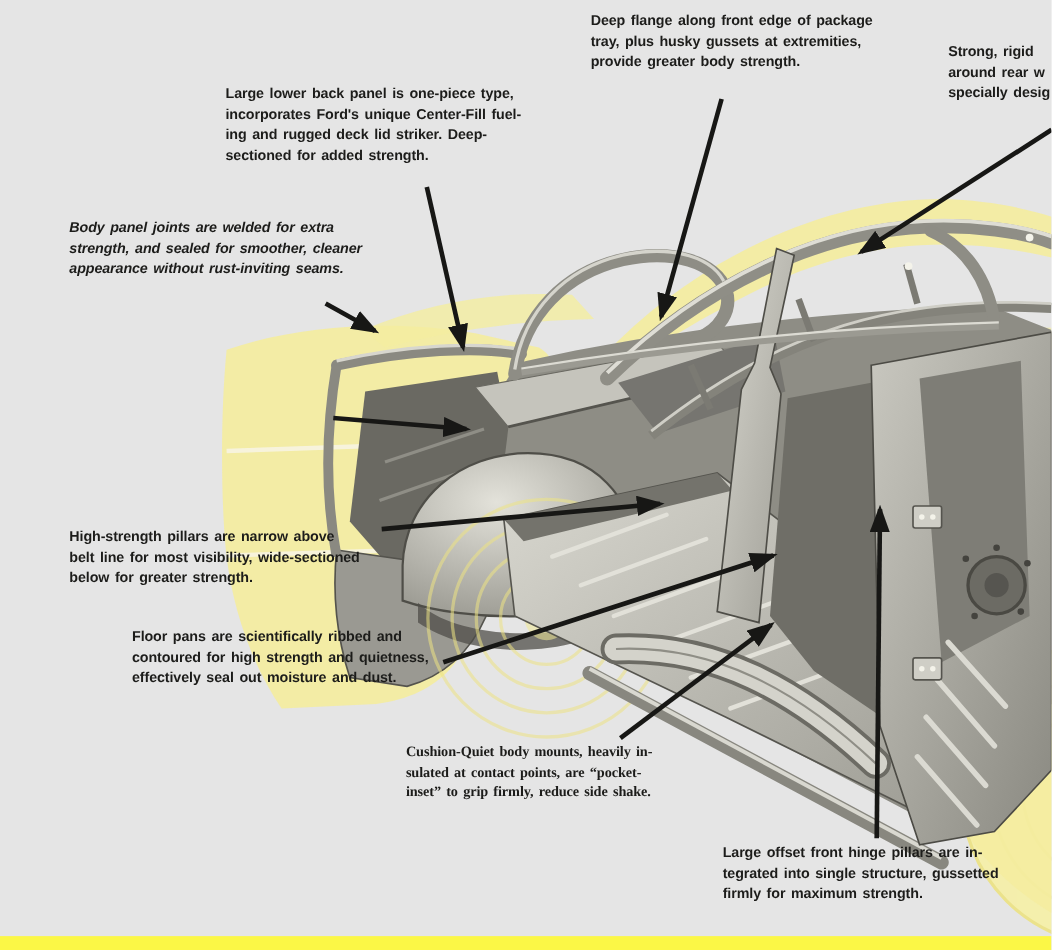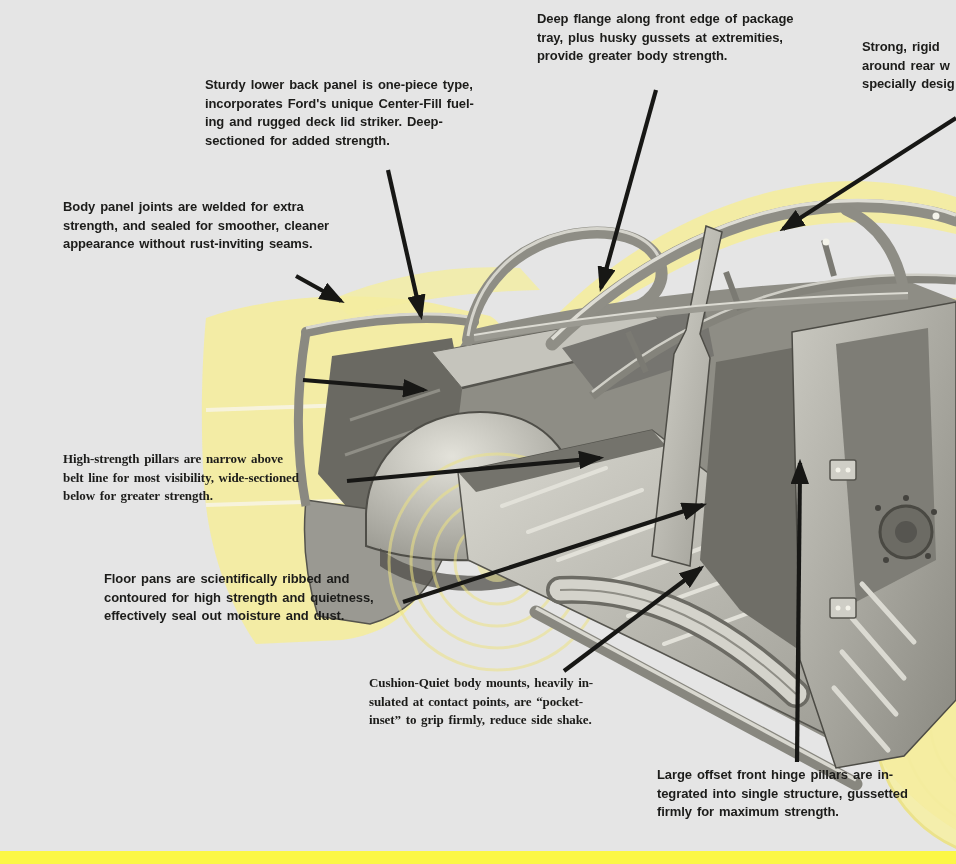--- a/index.html
+++ b/index.html
@@ -15,24 +15,24 @@
     position:absolute;
     font:700 13px/18.6px "Liberation Sans",sans-serif;
     color:#1c1c1a;
     white-space:pre-line;
     word-spacing:1.6px;
     letter-spacing:-0.1px;
   }
   .c0{left:537px;top:10px;width:340px;}
   .c1{left:862px;top:38px;width:130px;}
   .c2{left:205px;top:76px;width:340px;}
-  .c3{left:63px;top:198px;width:330px;}
+  .c3{left:63px;top:198px;width:330px;font-style:italic;}
   .c4{left:20px;top:328px;width:330px;}
-  .c5{left:63px;top:450px;width:340px;font-family:Liberation Serif, serif;}
-  .c6{left:104px;top:570px;width:330px;}
+  .c5{left:63px;top:479px;width:340px;}
+  .c6{left:120px;top:570px;width:330px;}
   .c7{left:369px;top:674px;width:330px;font-family:Liberation Serif, serif;}
   .c8{left:657px;top:766px;width:330px;}
   .footer-strip{
     position:absolute;left:0;top:851px;width:956px;height:13px;
     background:#fbf746;
   }
 </style>
 </head>
 <body>
 
@@ -203,21 +203,21 @@
       <path d="M797,762 L800,463" marker-end="url(#ah)"></path>
     </g>
   </svg>
 
   <div class="callout c0">Deep flange along front edge of package
 tray, plus husky gussets at extremities,
 provide greater body strength.</div>
   <div class="callout c1">Strong, rigid
 around rear w
 specially desig</div>
-  <div class="callout c2">Sturdy lower back panel is one-piece type,
+  <div class="callout c2">Large lower back panel is one-piece type,
 incorporates Ford's unique Center-Fill fuel-
 ing and rugged deck lid striker. Deep-
 sectioned for added strength.</div>
   <div class="callout c3">Body panel joints are welded for extra
 strength, and sealed for smoother, cleaner
 appearance without rust-inviting seams.</div>
   <div class="callout c5">High-strength pillars are narrow above
 belt line for most visibility, wide-sectioned
 below for greater strength.</div>
   <div class="callout c6">Floor pans are scientifically ribbed and

